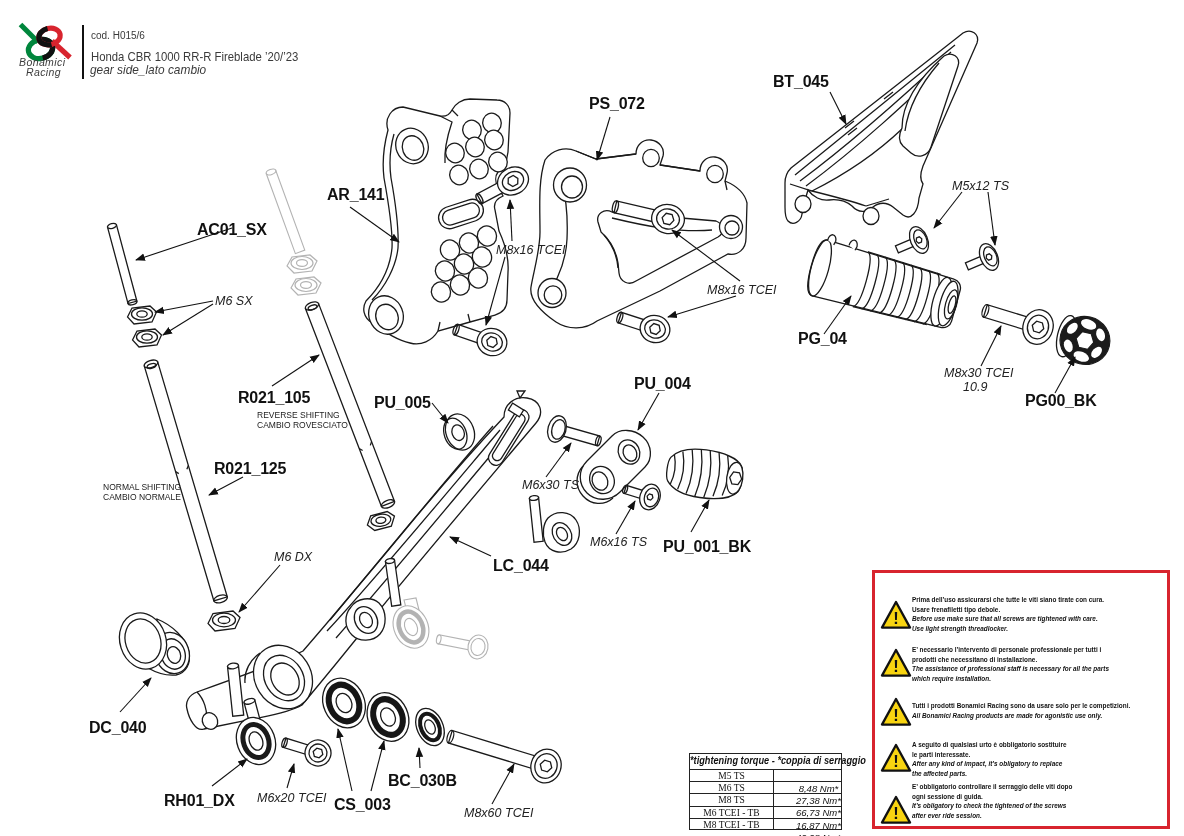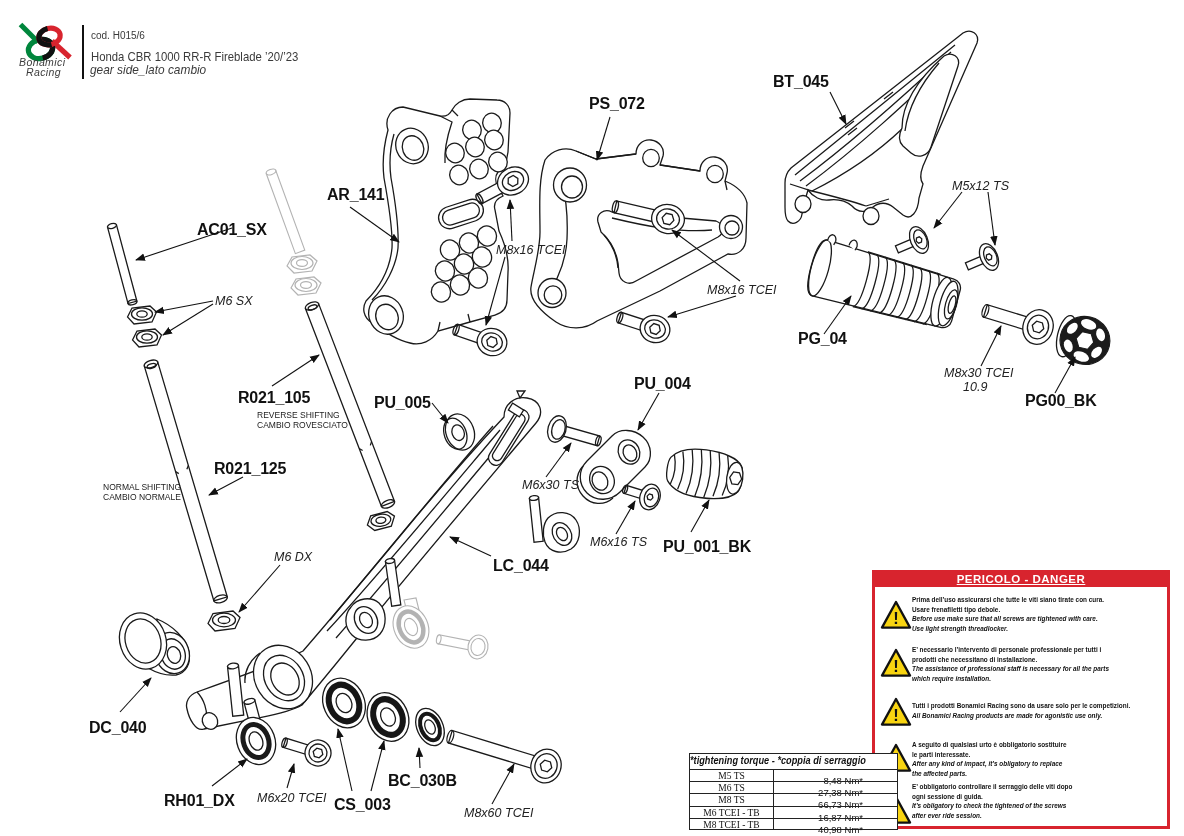--- a/index.html
+++ b/index.html
@@ -6,24 +6,24 @@
 .h1{position:absolute;left:91px;top:30px;font-size:10px;color:#3a3a3a;letter-spacing:0px;}
 .h2{position:absolute;left:91px;top:49px;font-size:13.5px;color:#3a3a3a;white-space:nowrap;transform:scaleX(0.84);transform-origin:0 0;}
 .h3{position:absolute;left:90px;top:62px;font-size:13.5px;font-style:italic;color:#3a3a3a;white-space:nowrap;transform:scaleX(0.88);transform-origin:0 0;}
 #vbar{position:absolute;left:82px;top:25px;width:2px;height:54px;background:#111;}
 #danger{position:absolute;left:872px;top:570px;width:298px;height:259px;border:3px solid #d8242e;box-sizing:border-box;background:#fff;}
 #dtitle{position:absolute;left:0;top:0;width:100%;height:14px;background:#d8242e;color:#fff;font-weight:bold;font-size:11.5px;text-align:center;line-height:13px;letter-spacing:0.3px;}
 #dtitle span{text-decoration:underline;letter-spacing:0.5px;}
 .dtxt{position:absolute;left:37px;font-size:8px;line-height:9.7px;color:#111;font-weight:bold;width:345px;white-space:nowrap;transform:scaleX(0.8);transform-origin:0 0;}
 .dit{font-style:italic;}
 .wtri{position:absolute;left:4px;width:34px;}
-#torque{position:absolute;left:689px;top:753px;width:209px;height:77px;box-sizing:border-box;border:1.5px solid #222;background:#fff;font-size:9.5px;color:#111;}
+#torque{position:absolute;left:689px;top:753px;width:153px;height:77px;box-sizing:border-box;border:1.5px solid #222;background:#fff;font-size:9.5px;color:#111;}
 #torque .trow{position:absolute;left:0;width:100%;border-top:1px solid #222;box-sizing:border-box;}
 #torque .c1{position:absolute;left:0;top:0;width:83px;text-align:center;font-family:Liberation Serif, serif;}
-#torque .c2{position:absolute;left:84px;top:4px;width:89px;text-align:right;}
+#torque .c2{position:absolute;left:84px;top:12px;width:89px;text-align:center;font-style:italic;}
 #torque .cdiv{position:absolute;left:83px;top:0;width:1px;height:100%;background:#222;}
 #thead{position:absolute;left:0;top:0;width:175px;text-align:center;font-weight:bold;font-style:italic;font-size:10px;padding-top:1px;white-space:nowrap;transform:scaleX(0.92);transform-origin:0 0;}
 </style></head><body>
 <div id="page">
 <svg id="art" width="1184" height="836" viewBox="0 0 1184 836" style="position:absolute;left:0;top:0">
 <defs>
 <marker id="ah" viewBox="0 0 10 10" refX="9" refY="5" markerWidth="9" markerHeight="9" orient="auto-start-reverse">
           <path d="M0,1.2 L10,5 L0,8.8 z" fill="#111"></path>
         </marker>
 </defs>
@@ -470,21 +470,20 @@
 <path class="ar" d="M491,556 L450,537"></path>
 <path class="ar" d="M432,403 L448,423"></path>
 <path class="ar" d="M659,393 L638,430"></path>
 <path class="ar" d="M546,477 L571,443"></path>
 <path class="ar" d="M616,534 L635,501"></path>
 <path class="ar" d="M691,532 L709,500"></path>
 </g>
 </svg>
 
 <div id="danger">
-<div id="dtitle"><span>PERICOLO - DANGER</span></div>
 <svg class="wtri" style="top:27px" width="34" height="30" viewBox="0 0 33 31">
         <path d="M16.5,2 L31,28.5 L2,28.5 z" fill="#f8d411" stroke="#111" stroke-width="2.4" stroke-linejoin="round"></path>
         <text x="16.5" y="25" text-anchor="middle" style="font:bold 17px 'Liberation Sans';fill:#111">!</text>
       </svg>
 <div class="dtxt" style="top:22px">Prima dell’uso assicurarsi che tutte le viti siano tirate con cura.<br>Usare frenafiletti tipo debole.<br><span class="dit">Before use make sure that all screws are tightened with care.<br>Use light strength threadlocker.</span></div>
 <svg class="wtri" style="top:75px" width="34" height="30" viewBox="0 0 33 31">
         <path d="M16.5,2 L31,28.5 L2,28.5 z" fill="#f8d411" stroke="#111" stroke-width="2.4" stroke-linejoin="round"></path>
         <text x="16.5" y="25" text-anchor="middle" style="font:bold 17px 'Liberation Sans';fill:#111">!</text>
       </svg>
 <div class="dtxt" style="top:72px">E’ necessario l’intervento di personale professionale per tutti i<br>prodotti che necessitano di installazione.<br><span class="dit">The assistance of professional staff is necessary for all the parts<br>which require installation.</span></div>

